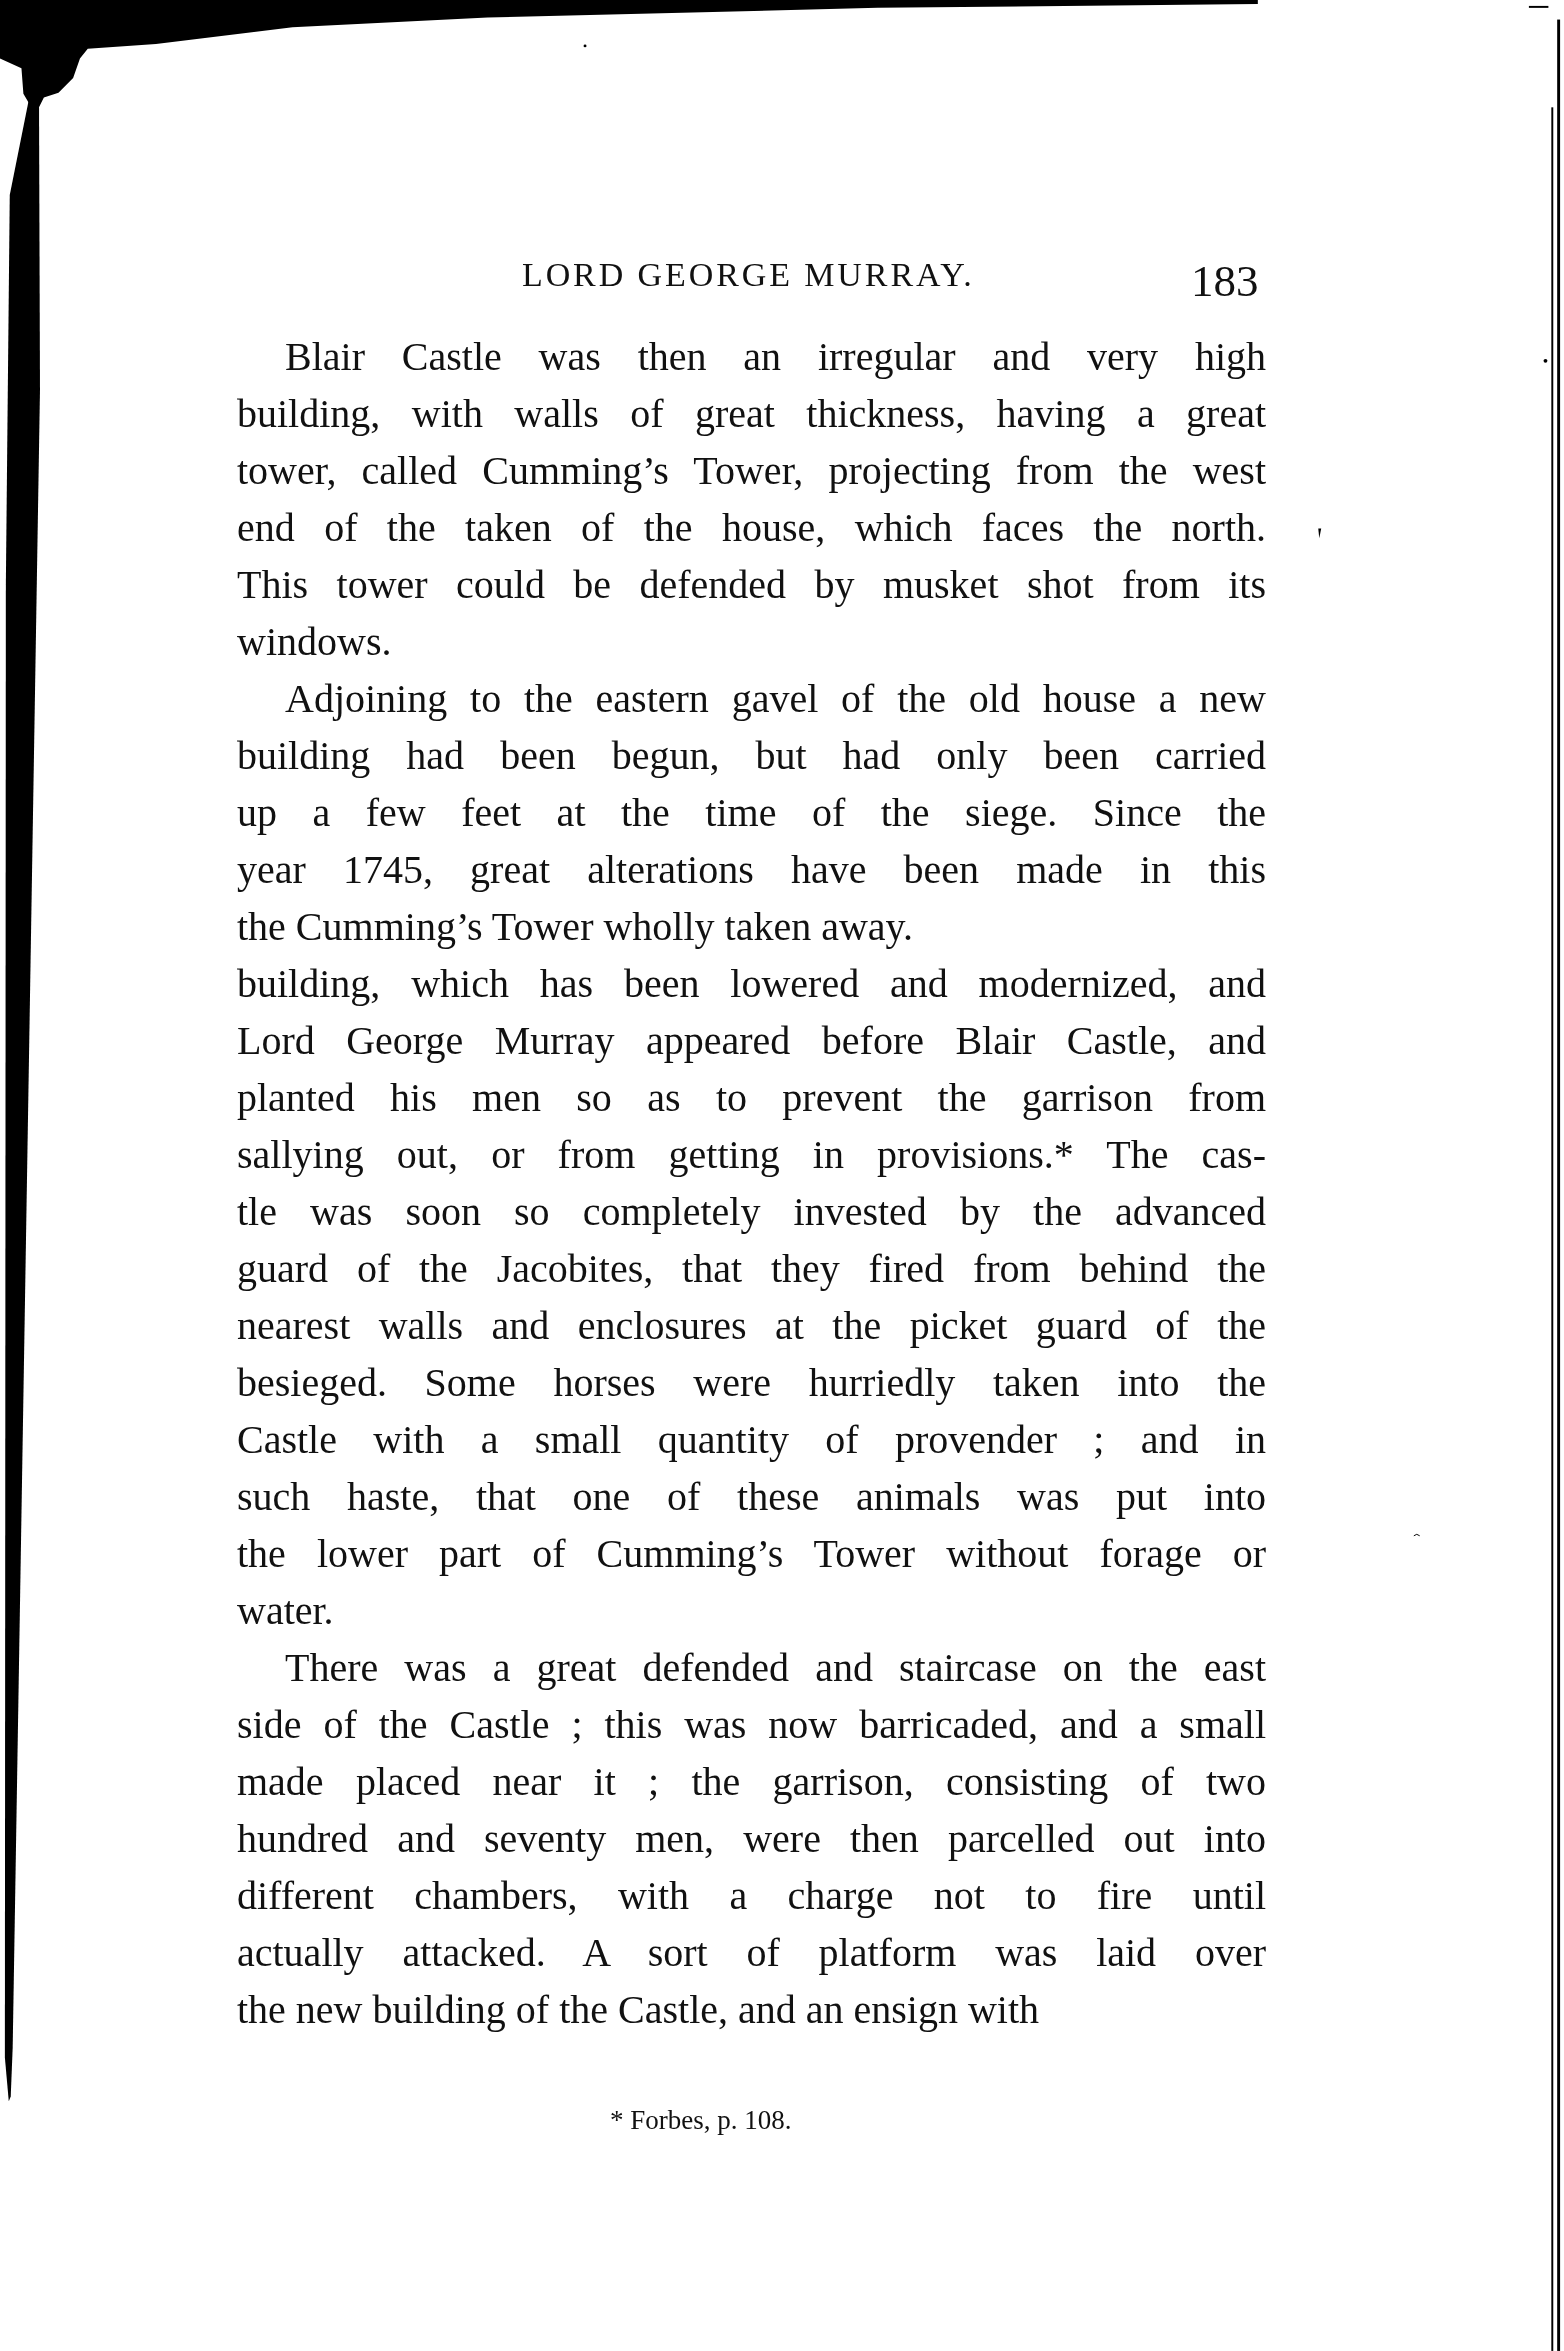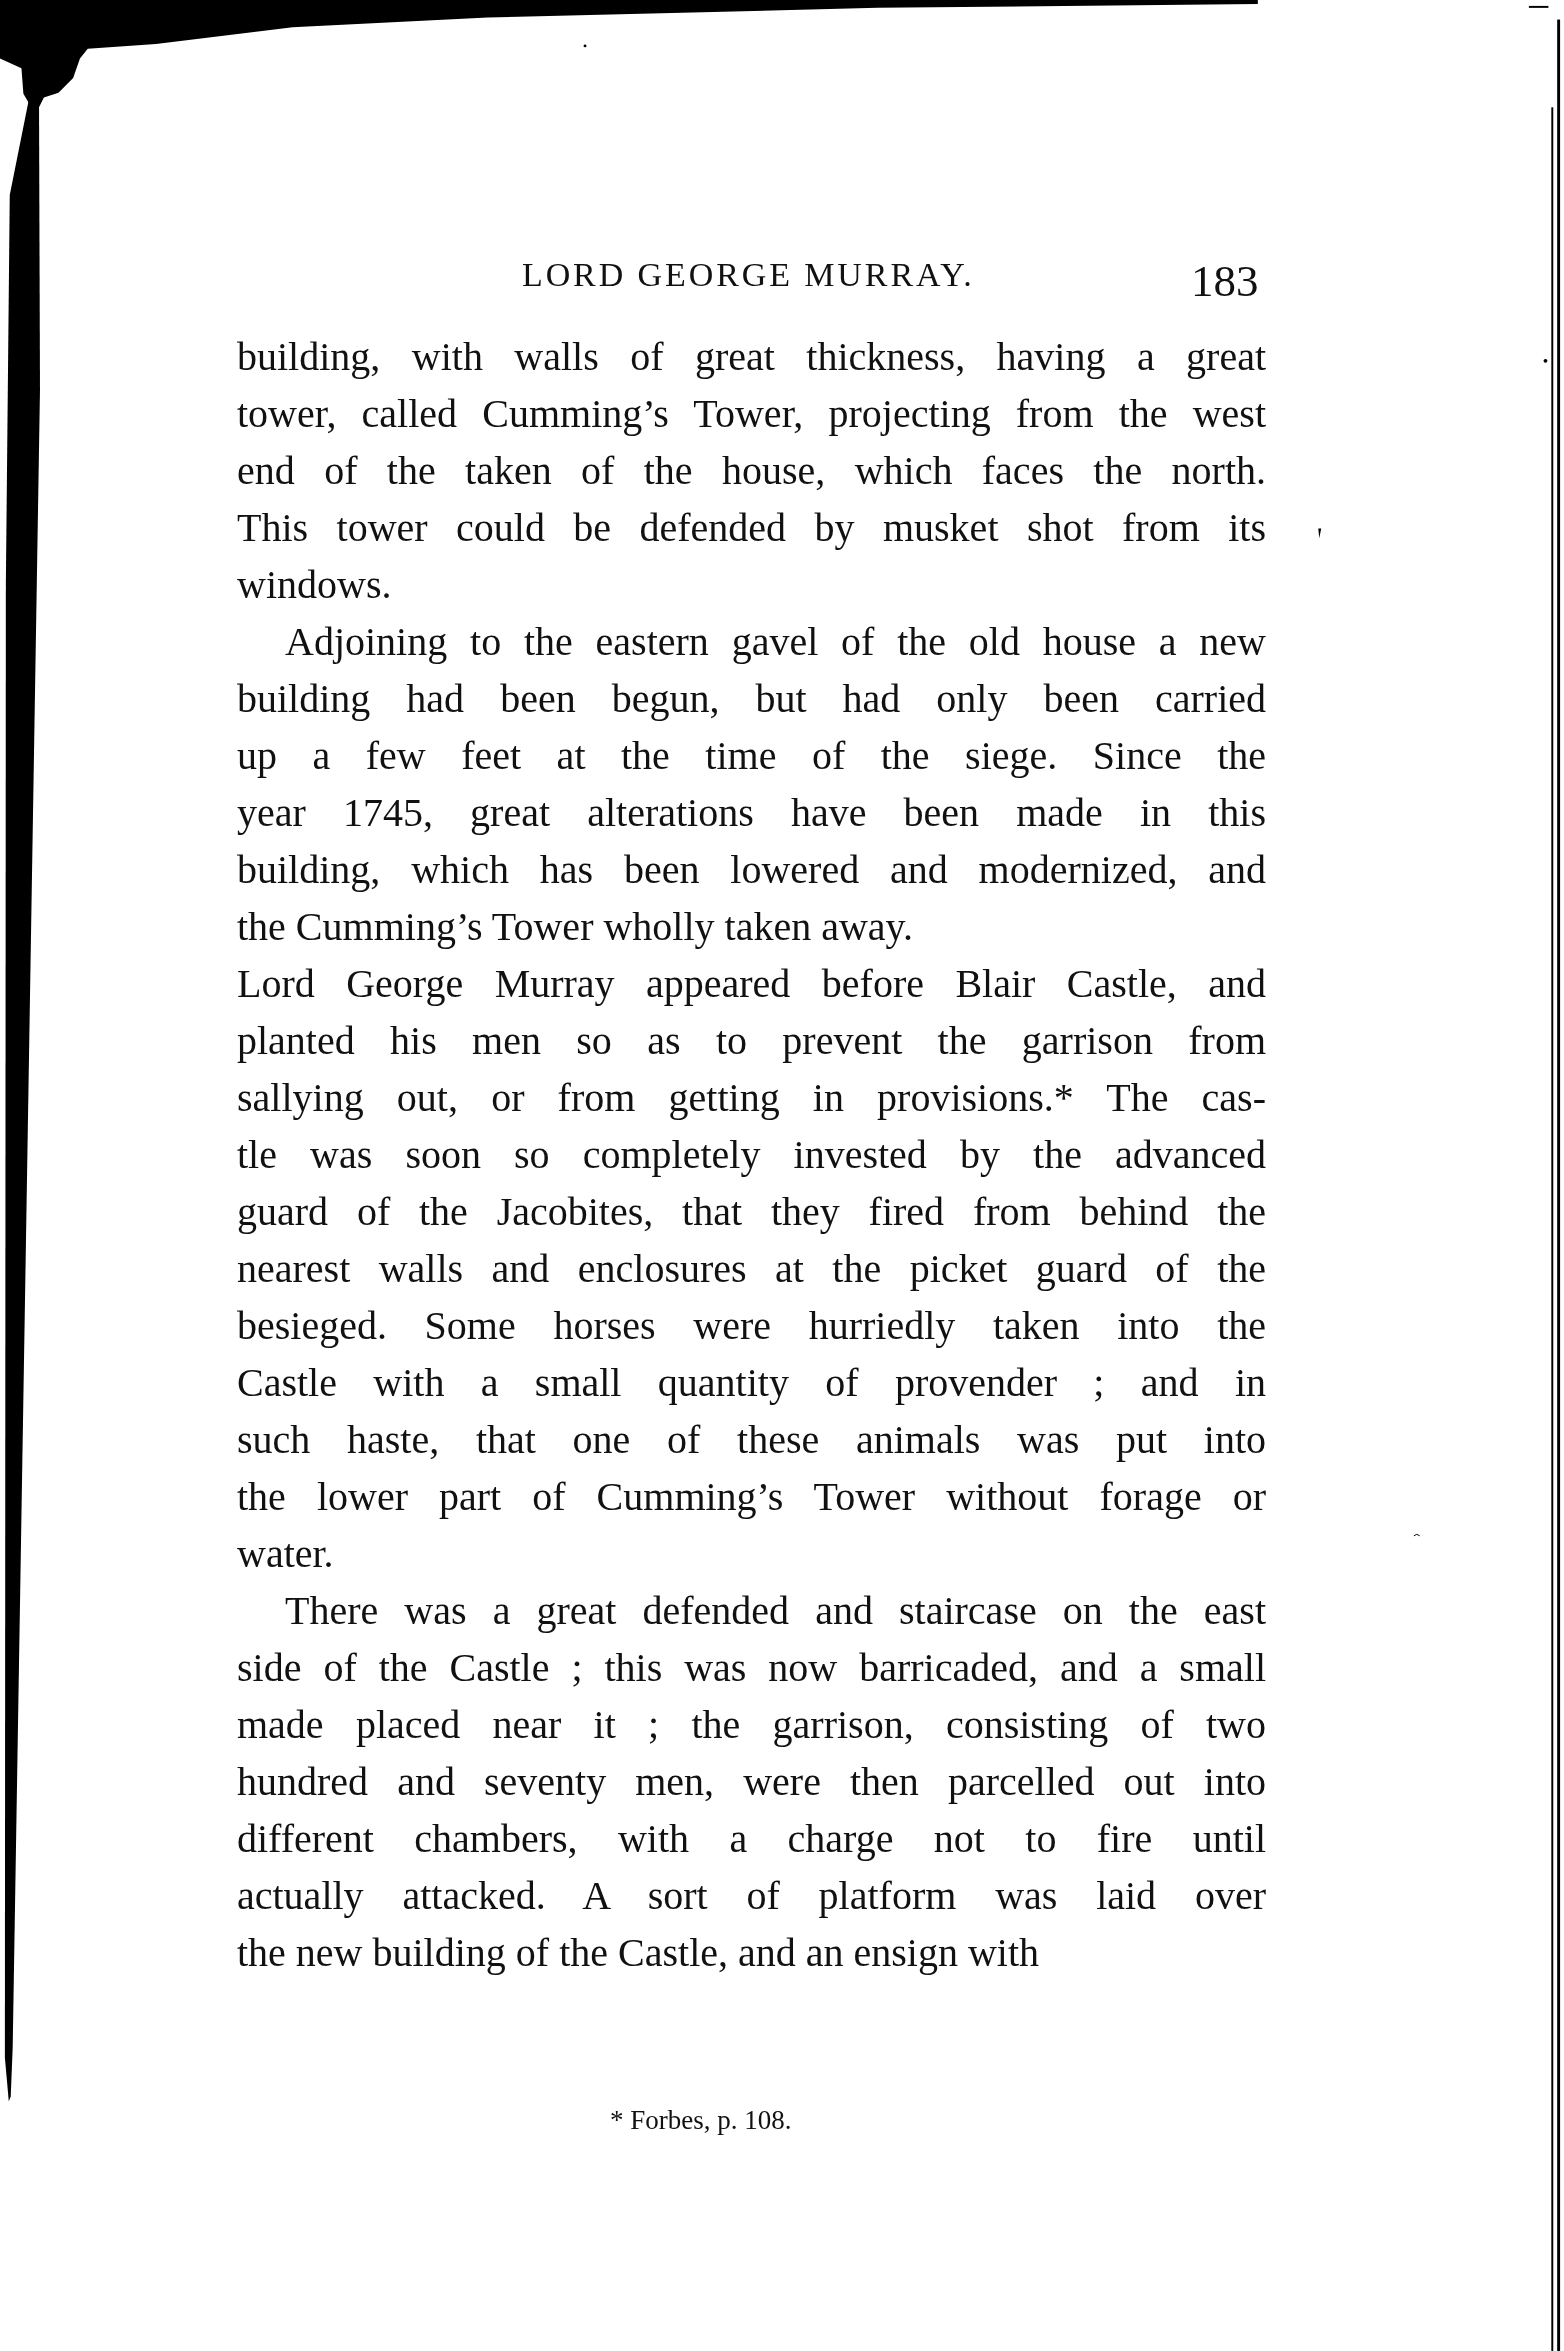--- a/index.html
+++ b/index.html
@@ -47,33 +47,34 @@
   <path d="M1352,542 l3,0 l-2,10 z" fill="#000"></path>
   <path d="M1450,1575 q3,-3 6,0" stroke="#000" stroke-width="1" fill="none"></path>
   <circle cx="600" cy="47" r="1.5" fill="#000"></circle>
 </svg>
 
 <div class="running-head">LORD GEORGE MURRAY.</div>
 <div class="page-number">183</div>
 
 <div class="body-text" id="body-text">
     <div>
+      <div class="line indent">Blair Castle was then an irregular and very high</div>
       <div class="line">building, with walls of great thickness, having a great</div>
       <div class="line">tower, called Cumming’s Tower, projecting from the west</div>
       <div class="line">end of the taken of the house, which faces the north.</div>
       <div class="line">This tower could be defended by musket shot from its</div>
       <div class="line last">windows.</div>
     </div>
     <div>
       <div class="line indent">Adjoining to the eastern gavel of the old house a new</div>
       <div class="line">building had been begun, but had only been carried</div>
       <div class="line">up a few feet at the time of the siege.  Since the</div>
       <div class="line">year 1745, great alterations have been made in this</div>
+      <div class="line last">the Cumming’s Tower wholly taken away.</div>
       <div class="line">building, which has been lowered and modernized, and</div>
-      <div class="line last">the Cumming’s Tower wholly taken away.</div>
     </div>
     <div>
       <div class="line">Lord George Murray appeared before Blair Castle, and</div>
       <div class="line">planted his men so as to prevent the garrison from</div>
       <div class="line">sallying out, or from getting in provisions.*  The cas-</div>
       <div class="line">tle was soon so completely invested by the advanced</div>
       <div class="line">guard of the Jacobites, that they fired from behind the</div>
       <div class="line">nearest walls and enclosures at the picket guard of the</div>
       <div class="line">besieged.  Some horses were hurriedly taken into the</div>
       <div class="line">Castle with a small quantity of provender ;  and in</div>

